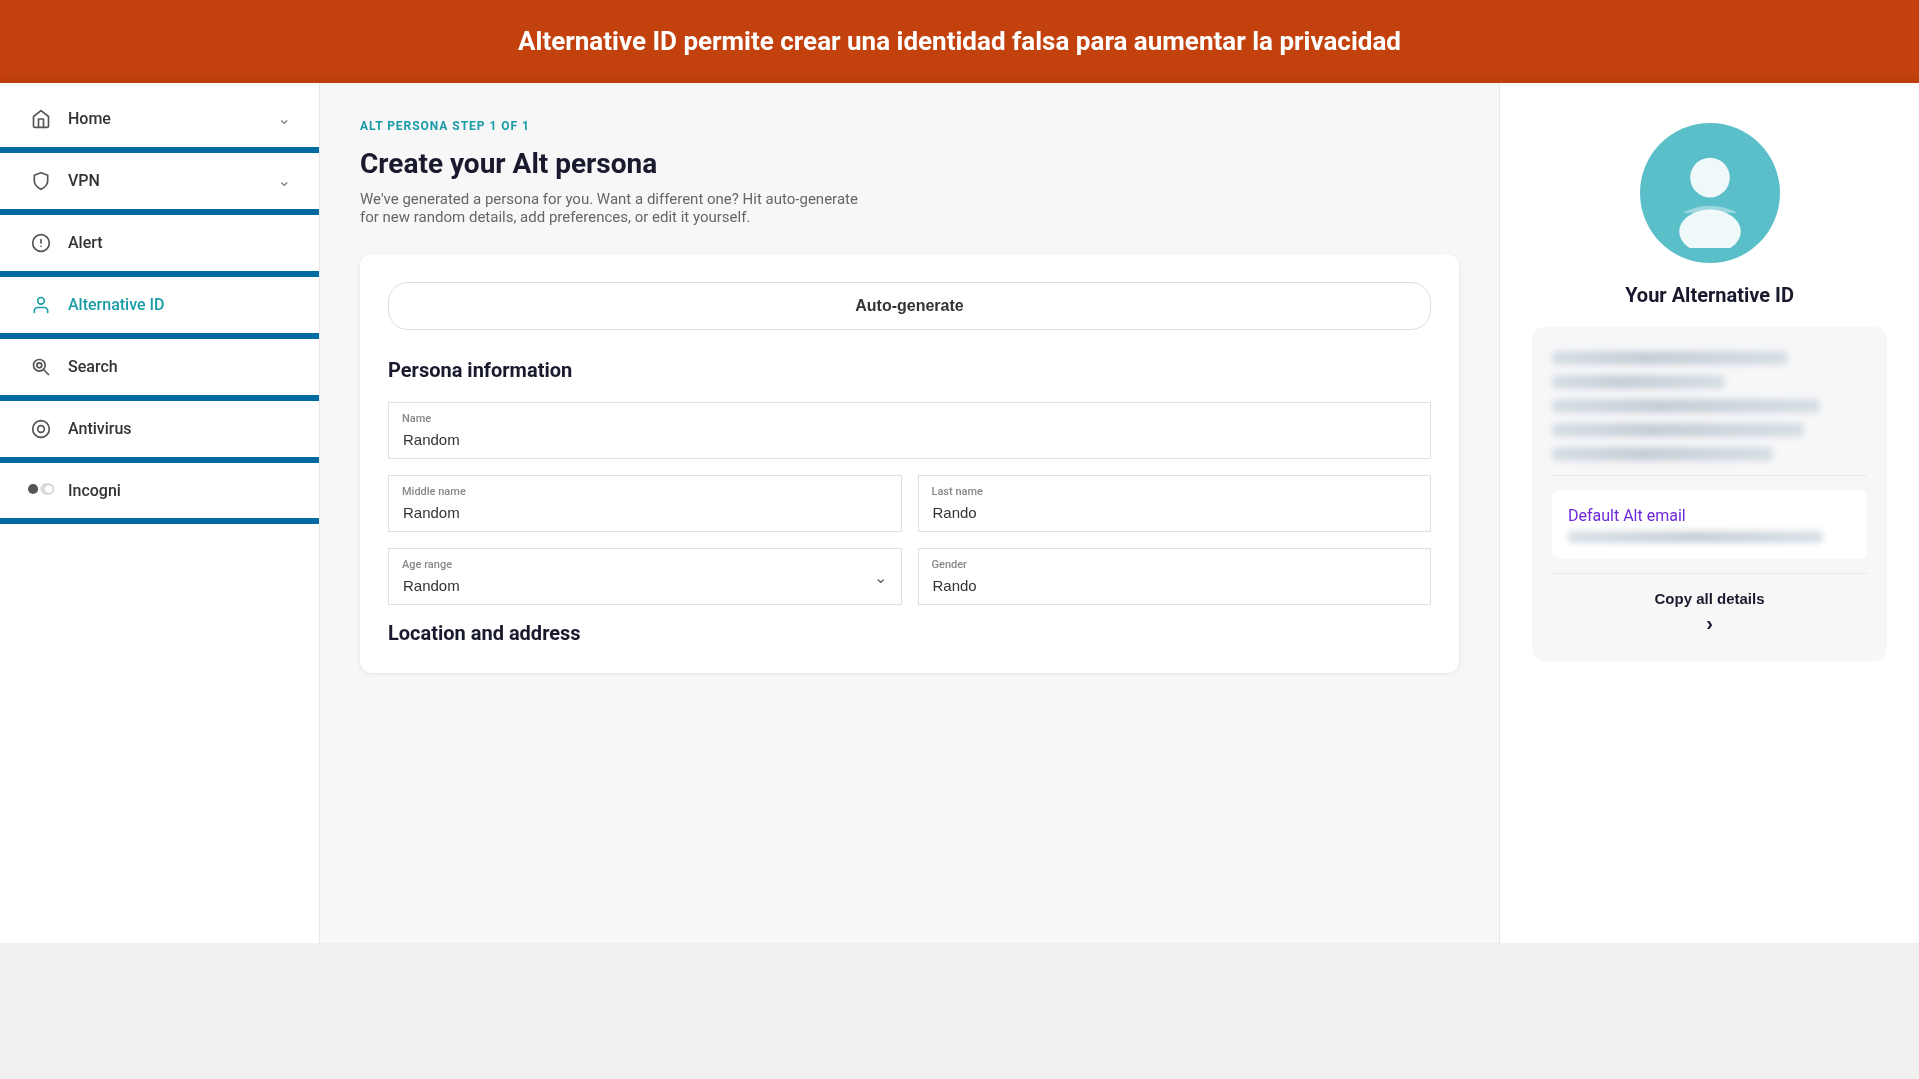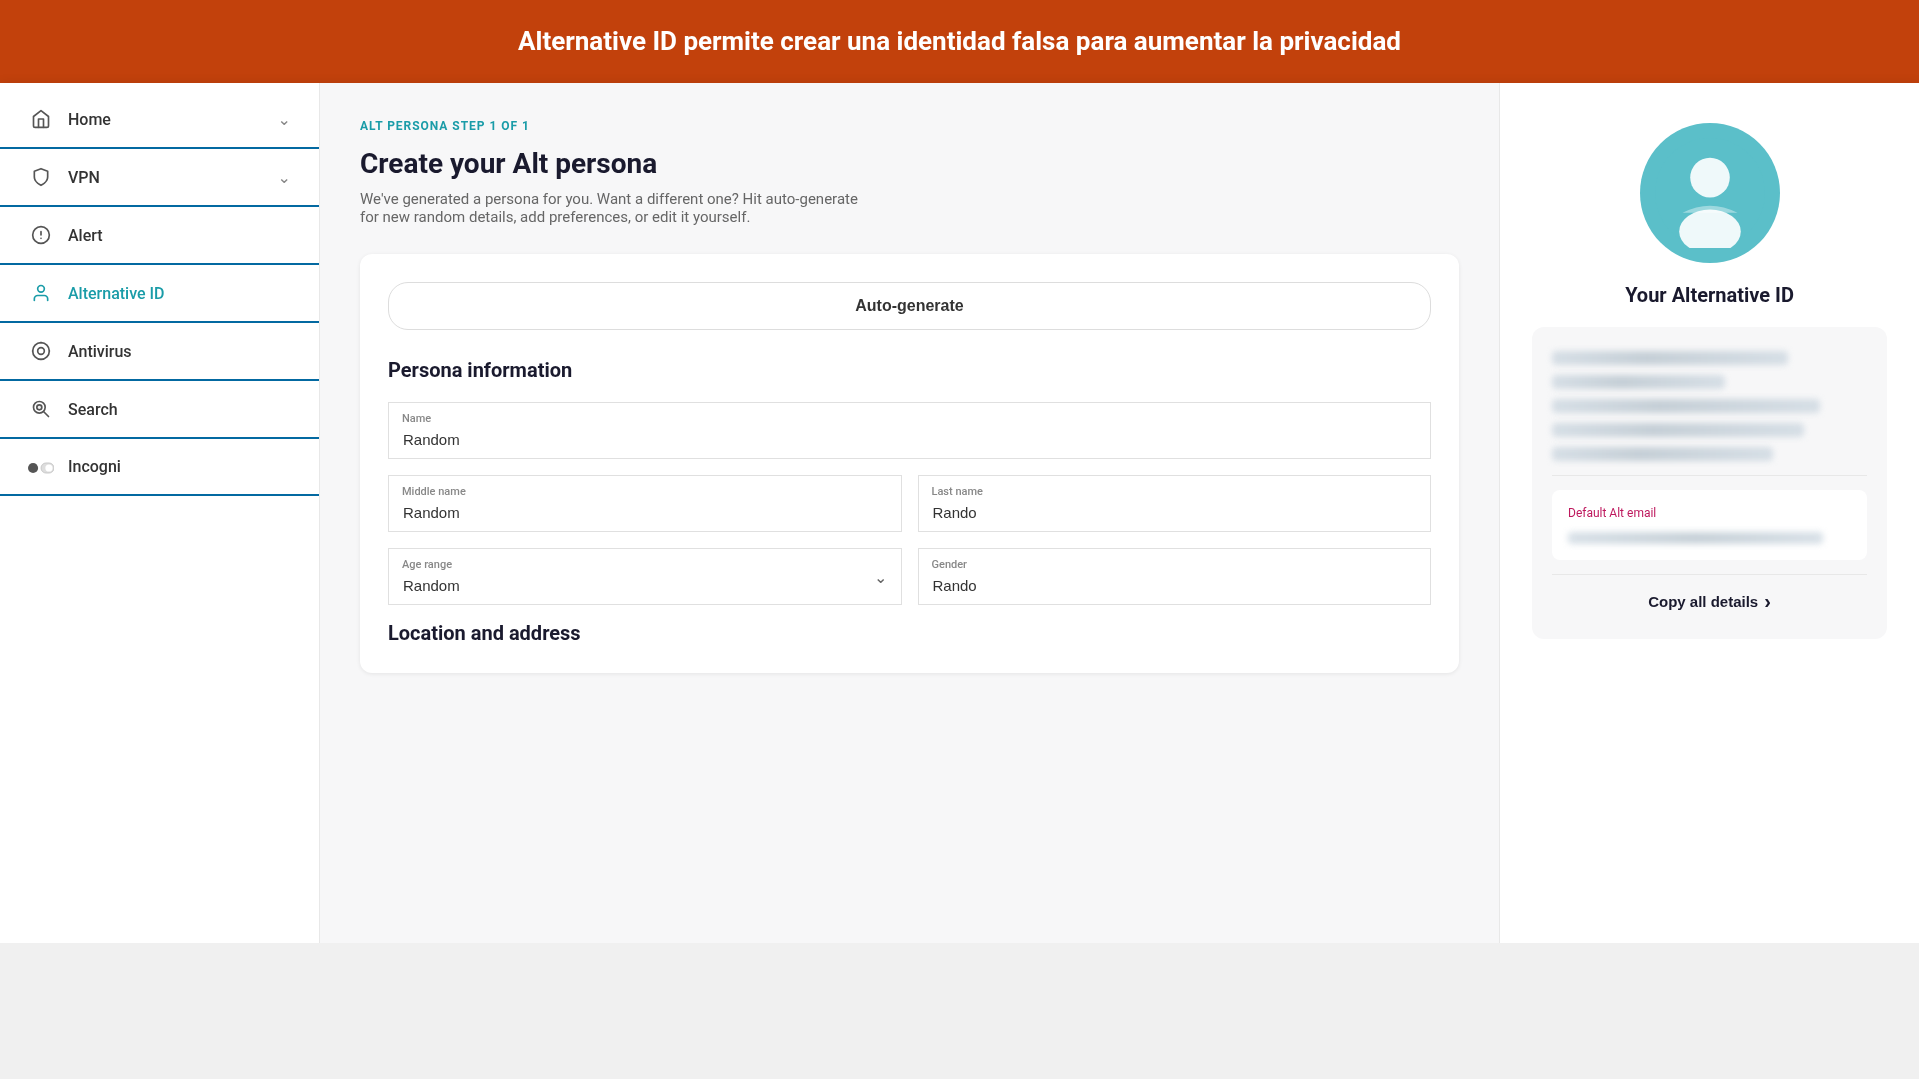--- a/index.html
+++ b/index.html
@@ -26,24 +26,24 @@
     .sidebar {
       width: 320px;
       min-width: 320px;
       background: white;
       border-right: 1px solid #e8e8e8;
       padding-top: 8px;
     }
 
     .sidebar-item {
       display: flex;
-      align-items: flex-end;
+      align-items: flex-start;
       padding: 18px 28px;
       cursor: pointer;
-      border-bottom: 2px solid #0369a1;
+      border-bottom: 6px solid #0369a1;
       color: #333;
       font-size: 16px;
       font-weight: 500;
     }
 
     .sidebar-item.active { color: #1a9ca8; }
 
     .sidebar-item .item-icon {
       width: 26px;
       margin-right: 14px;
@@ -229,23 +229,23 @@
 
     .default-alt-email-box {
       background: white;
       border-radius: 8px;
       padding: 16px;
       margin-top: 12px;
       width: 100%;
     }
 
     .default-email-label {
-      font-size: 12px;
-      color: #be185d;
-      margin-bottom: 12px;
+      font-size: 16px;
+      color: #6d28d9;
+      margin-bottom: 6px;
     }
 
     .blurred-email {
       height: 12px;
       border-radius: 4px;
       background: linear-gradient(90deg, #c8d4de 0%, #b0bec8 50%, #c8d4de 100%);
       width: 90%;
       filter: blur(3px);
       opacity: 0.7;
     }
@@ -256,20 +256,21 @@
       gap: 6px;
       padding: 16px 0 4px 0;
       font-size: 15px;
       font-weight: 700;
       color: #1a1a2e;
       cursor: pointer;
       background: none;
       border: none;
       width: 100%;
       justify-content: center;
+      flex-direction: column;
     }
 
     .divider { border: none; border-top: 1px solid #e8e8e8; margin: 0; }
   </style>
 </head>
 <body>
 
 <div class="banner">
   <span>Alternative ID permite crear una identidad falsa para aumentar la privacidad</span>
 </div>
@@ -310,44 +311,44 @@
     </div>
 
     <div class="sidebar-item active">
       <span class="item-icon">
         <svg width="20" height="20" viewBox="0 0 24 24" fill="none" stroke="#1a9ca8" stroke-width="2" stroke-linecap="round" stroke-linejoin="round">
           <path d="M20 21v-2a4 4 0 0 0-4-4H8a4 4 0 0 0-4 4v2"></path>
           <circle cx="12" cy="7" r="4"></circle>
         </svg>
       </span>
       <span style="color:#1a9ca8;">Alternative ID</span>
+    </div>
+
+    <div class="sidebar-item">
+      <span class="item-icon">
+        <svg width="20" height="20" viewBox="0 0 24 24" fill="none" stroke="#555" stroke-width="2" stroke-linecap="round" stroke-linejoin="round">
+          <circle cx="10" cy="10" r="7"></circle>
+          <line x1="21" y1="21" x2="15" y2="15"></line>
+          <circle cx="10" cy="10" r="3" fill="#eee" stroke="#555"></circle>
+        </svg>
+      </span>
+      <span>Search</span>
     </div>
 
     <div class="sidebar-item">
       <span class="item-icon">
         <svg width="20" height="20" viewBox="0 0 24 24" fill="none" stroke="#555" stroke-width="2" stroke-linecap="round" stroke-linejoin="round">
           <circle cx="12" cy="12" r="4"></circle>
           <path d="M12 2a10 10 0 0 1 10 10"></path>
           <path d="M2 12A10 10 0 0 1 12 2"></path>
           <path d="M12 22A10 10 0 0 1 2 12"></path>
           <path d="M22 12a10 10 0 0 1-10 10"></path>
         </svg>
       </span>
       <span>Antivirus</span>
-    </div>
-
-    <div class="sidebar-item">
-      <span class="item-icon">
-        <svg width="20" height="20" viewBox="0 0 24 24" fill="none" stroke="#555" stroke-width="2" stroke-linecap="round" stroke-linejoin="round">
-          <circle cx="10" cy="10" r="7"></circle>
-          <line x1="21" y1="21" x2="15" y2="15"></line>
-          <circle cx="10" cy="10" r="3" fill="#eee" stroke="#555"></circle>
-        </svg>
-      </span>
-      <span>Search</span>
     </div>
 
     <div class="sidebar-item">
       <span class="item-icon">
         <svg width="28" height="16" viewBox="0 0 36 20">
           <rect x="0" y="3" width="14" height="14" rx="7" fill="#555"></rect>
           <rect x="18" y="3" width="18" height="14" rx="7" fill="#ddd" stroke="#bbb" stroke-width="1"></rect>
           <circle cx="29" cy="10" r="5" fill="white"></circle>
         </svg>
       </span>

